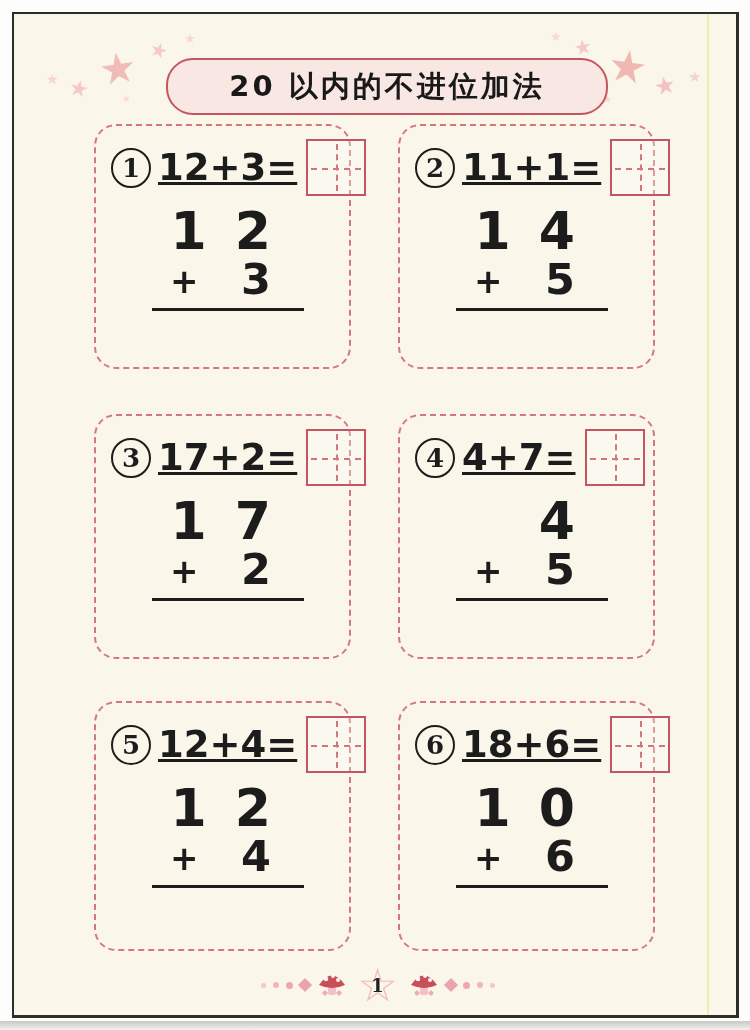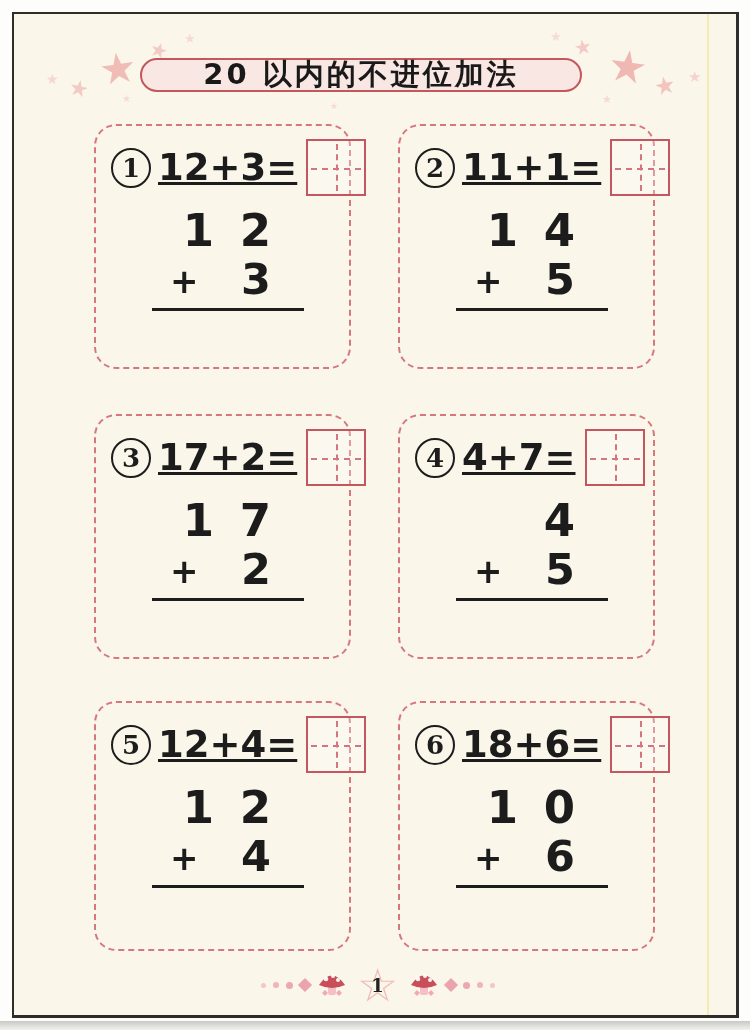--- a/index.html
+++ b/index.html
@@ -18,21 +18,21 @@
     position:absolute; left:0; top:1021px; width:750px; height:9px;
     background:linear-gradient(#c9c8c4,#f1f1ef);
   }
   .edge-line { position:absolute; left:693px; top:0; bottom:0; width:2px; background:#f0ecb4; }
 
   
   .star { position:absolute; line-height:1; user-select:none; }
 
   
   .title-pill {
-    position:absolute; left:126px; top:44px; width:442px; height:34px;
+    position:absolute; left:152px; top:44px; width:442px; height:57px;
     background:#f9e7e4; border:2px solid #c4565e; border-radius:27px;
     display:flex; align-items:center; justify-content:center;
   }
   .title-pill span {
     font-size:29px; font-weight:800; color:#191919; letter-spacing:3px;
     font-family:"DejaVu Sans","Liberation Sans",sans-serif;
   }
 
   
   .card {
@@ -57,21 +57,21 @@
   }
   .abox .vline { position:absolute; left:50%; top:3px; bottom:3px; border-left:2px dashed #d2757c; }
   .abox .hline { position:absolute; top:50%; left:3px; right:3px; border-top:2px dashed #d2757c; }
 
   .varith {
     position:absolute; left:56px; top:82px; width:152px;
     color:#1c1c1c; font-weight:bold;
     border-bottom:3px solid #1d1d1d; padding-bottom:7px;
   }
   .varith .top-row {
-    font-size:45px; line-height:46px; text-align:right;
+    font-size:52px; line-height:46px; text-align:right;
     padding-right:28px; letter-spacing:5px; white-space:pre;
   }
   .varith .op-row {
     display:flex; justify-content:space-between; align-items:flex-end;
     margin-top:3px; padding-left:18px; padding-right:28px;
   }
   .varith .plus { font-size:34px; line-height:40px; }
   .varith .bot { font-size:43px; line-height:44px; letter-spacing:5px; }
 
   

